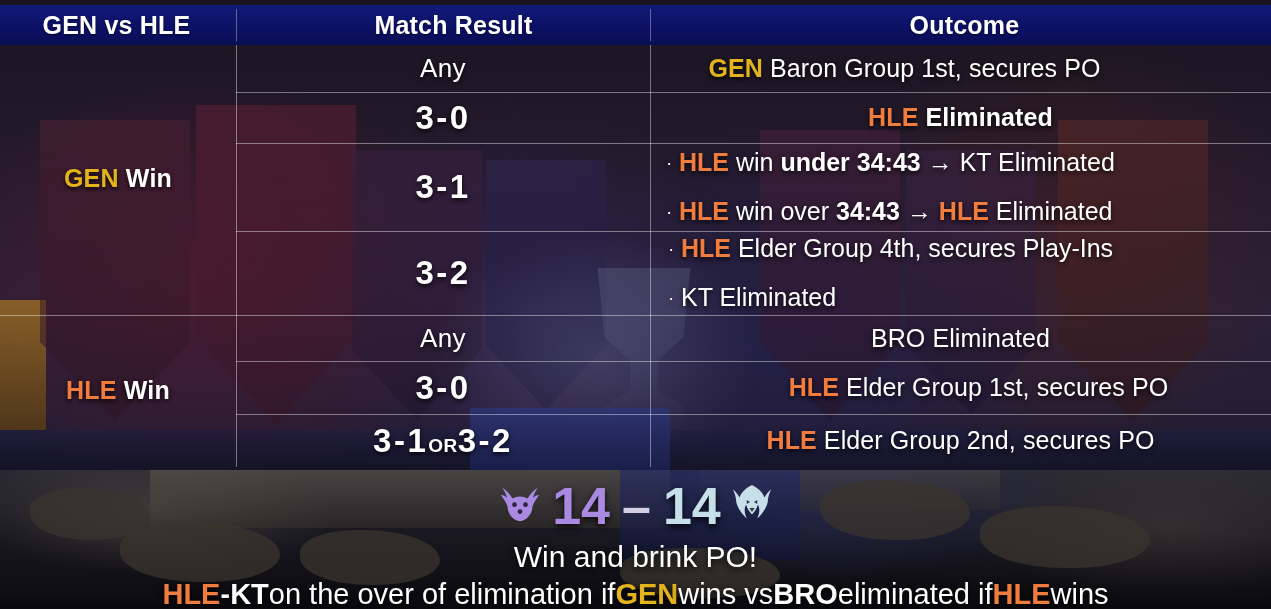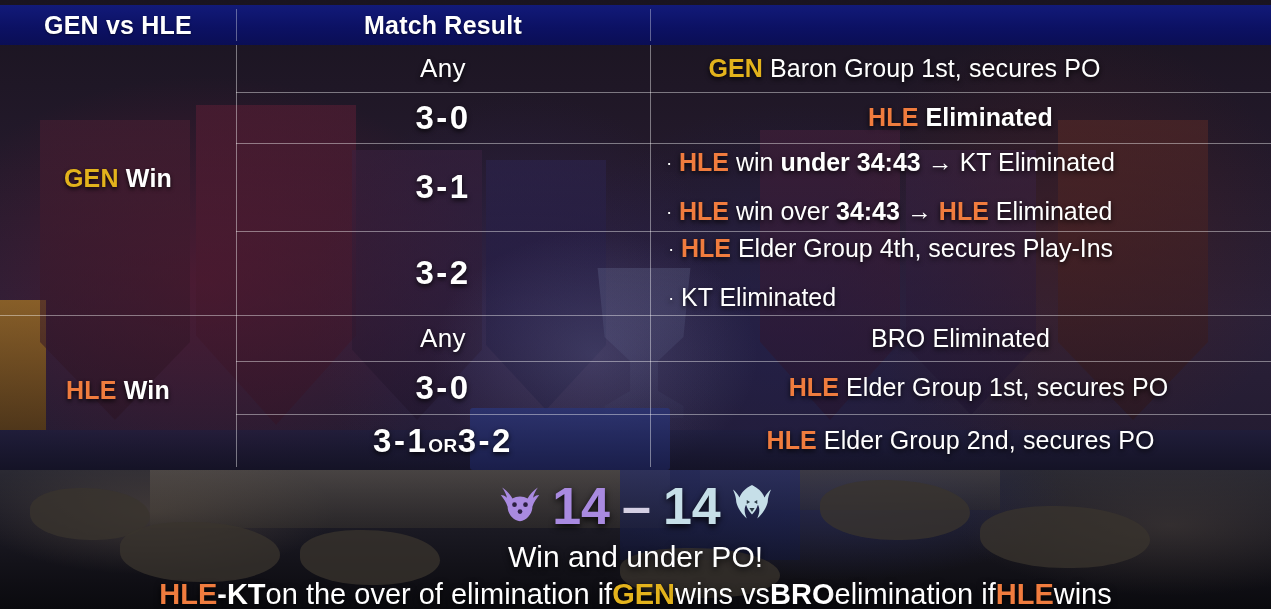--- a/index.html
+++ b/index.html
@@ -76,21 +76,21 @@
   #table{ position:absolute; left:0; top:0; width:1271px; height:470px; }
 
   .header-band{
     position:absolute; left:0; top:5px; width:1271px; height:40px;
     background:linear-gradient(180deg,#121a79 0%,#0c1164 55%,#0a0e55 100%);
     display:flex; align-items:center;
   }
   .header-band .hcell{ display:flex; align-items:center; justify-content:center;
     font-weight:bold; font-size:25px; letter-spacing:.2px; color:#fff;
     text-shadow:0 1px 2px rgba(0,0,0,.5); }
-  .hc1{ width:236px; } .hc2{ width:414px; } .hc3{ width:621px; }
+  .hc1{ width:236px; } .hc2{ width:414px;margin-left:16px; } .hc3{ width:621px; }
   .header-band .vsep{ position:absolute; top:4px; height:32px; width:1px;
     background:rgba(255,255,255,.35); }
 
   .vline{ position:absolute; width:1px; background:rgba(255,255,255,.42); }
   .hline{ position:absolute; height:1px; background:rgba(255,255,255,.42); }
 
   .cell{ position:absolute; display:flex; align-items:center; }
   .c-center{ justify-content:center; text-align:center; }
   .c-left{ justify-content:flex-start; }
 
@@ -163,20 +163,21 @@
   <div class="rubble" style="left:820px;top:10px;width:150px;height:60px;"></div>
   <div class="rubble" style="left:980px;top:36px;width:170px;height:62px;"></div>
   <div class="rubble" style="left:620px;top:78px;width:160px;height:50px;"></div>
 </div>
 
 <div id="table">
 
   <div class="header-band">
     <div class="hcell hc1">GEN vs HLE</div>
     <div class="hcell hc2">Match Result</div>
+    <div class="hcell hc3">Outcome</div>
     <div class="vsep" style="left:236px;"></div>
     <div class="vsep" style="left:650px;"></div>
   </div>
 
   <div class="vline" style="left:236px; top:45px; height:422px;"></div>
   <div class="vline" style="left:650px; top:45px; height:422px;"></div>
 
   <div class="hline" style="left:236px; top:92px;  width:1035px;"></div>
   <div class="hline" style="left:236px; top:143px; width:1035px;"></div>
   <div class="hline" style="left:236px; top:231px; width:1035px;"></div>
@@ -283,27 +284,27 @@
     <span class="score-num score-b">14</span>
     <span class="logo">
       <svg width="42" height="42" viewBox="0 0 64 64">
         <path fill="#c6dfe8" d="M32 3 C22 8 16 14 13 22 C10 17 7 13 3 10 C6 17 8 23 8 29 C10 38 16 47 24 54 C20 45 20 38 23 33 C25 40 29 45 32 48 C35 45 39 40 41 33 C44 38 44 45 40 54 C48 47 54 38 56 29 C56 23 58 17 61 10 C57 13 54 17 51 22 C48 14 42 8 32 3 Z"></path>
         <path fill="#2a3a44" d="M24 26 L29 29 L24 32 Z M40 26 L35 29 L40 32 Z"></path>
         <path fill="#2a3a44" d="M28 38 L32 44 L36 38 Z"></path>
       </svg>
     </span>
   </div>
 
-  <div class="line2">Win and under PO!</div>
+  <div class="line2">Win and brink PO!</div>
 
   <div class="line3">
     <span class="hle">HLE</span>
       <span class="kt">-</span>
       <span class="kt">KT</span>
       <span> on the over of elimination if </span>
       <span class="gen">GEN</span>
       <span> wins vs </span>
       <span class="bro">BRO</span>
-      <span> elimination if </span>
+      <span> eliminated if </span>
       <span class="hle">HLE</span>
       <span> wins</span>
   </div>
 </div>
 
 </body></html>

